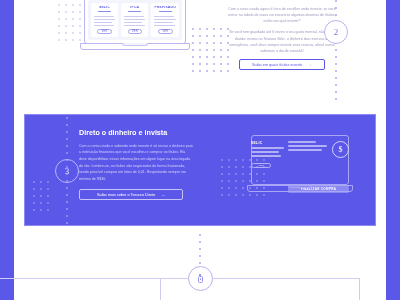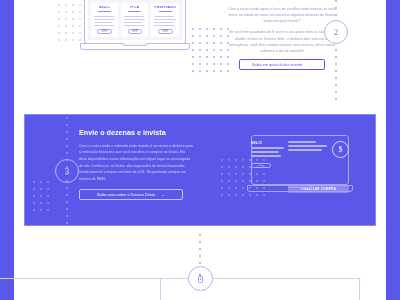--- a/index.html
+++ b/index.html
@@ -446,21 +446,21 @@
         <i style="top: 84px;"></i>
         <i style="top: 91px;"></i>
         <i style="top: 98px;"></i>
         <i style="top: 105px;"></i>
       </div>
     <div class="badge onpurple" style="left:30px;top:44px;">
       <span>3</span>
     </div>
 
     <div class="txtcol-3">
-      <div class="heading3">Envie o dezenas e invista</div>
+      <div class="heading3">Direto o dinheiro e invista</div>
       <div class="para3">Com a conta criada e sabendo onde investir é só enviar o dinheiro para a instituição financeira que você escolheu e comprar os títulos. Ela deve disponibilizar essas informações em algum lugar na área logada do site. Lembre-se, os títulos são negociados de forma fracionada, sendo possível comprar em lotes de 0,01. Respeitando sempre um mínimo de R$30.</div>
       <div class="cta3">
         <span>Saiba mais sobre o Tesouro Direto</span>
         <span class="arrow">→</span>
       </div>
     </div>
 
     <div class="laptop2">
       <div class="lid2"></div>
       <div class="scr2">

